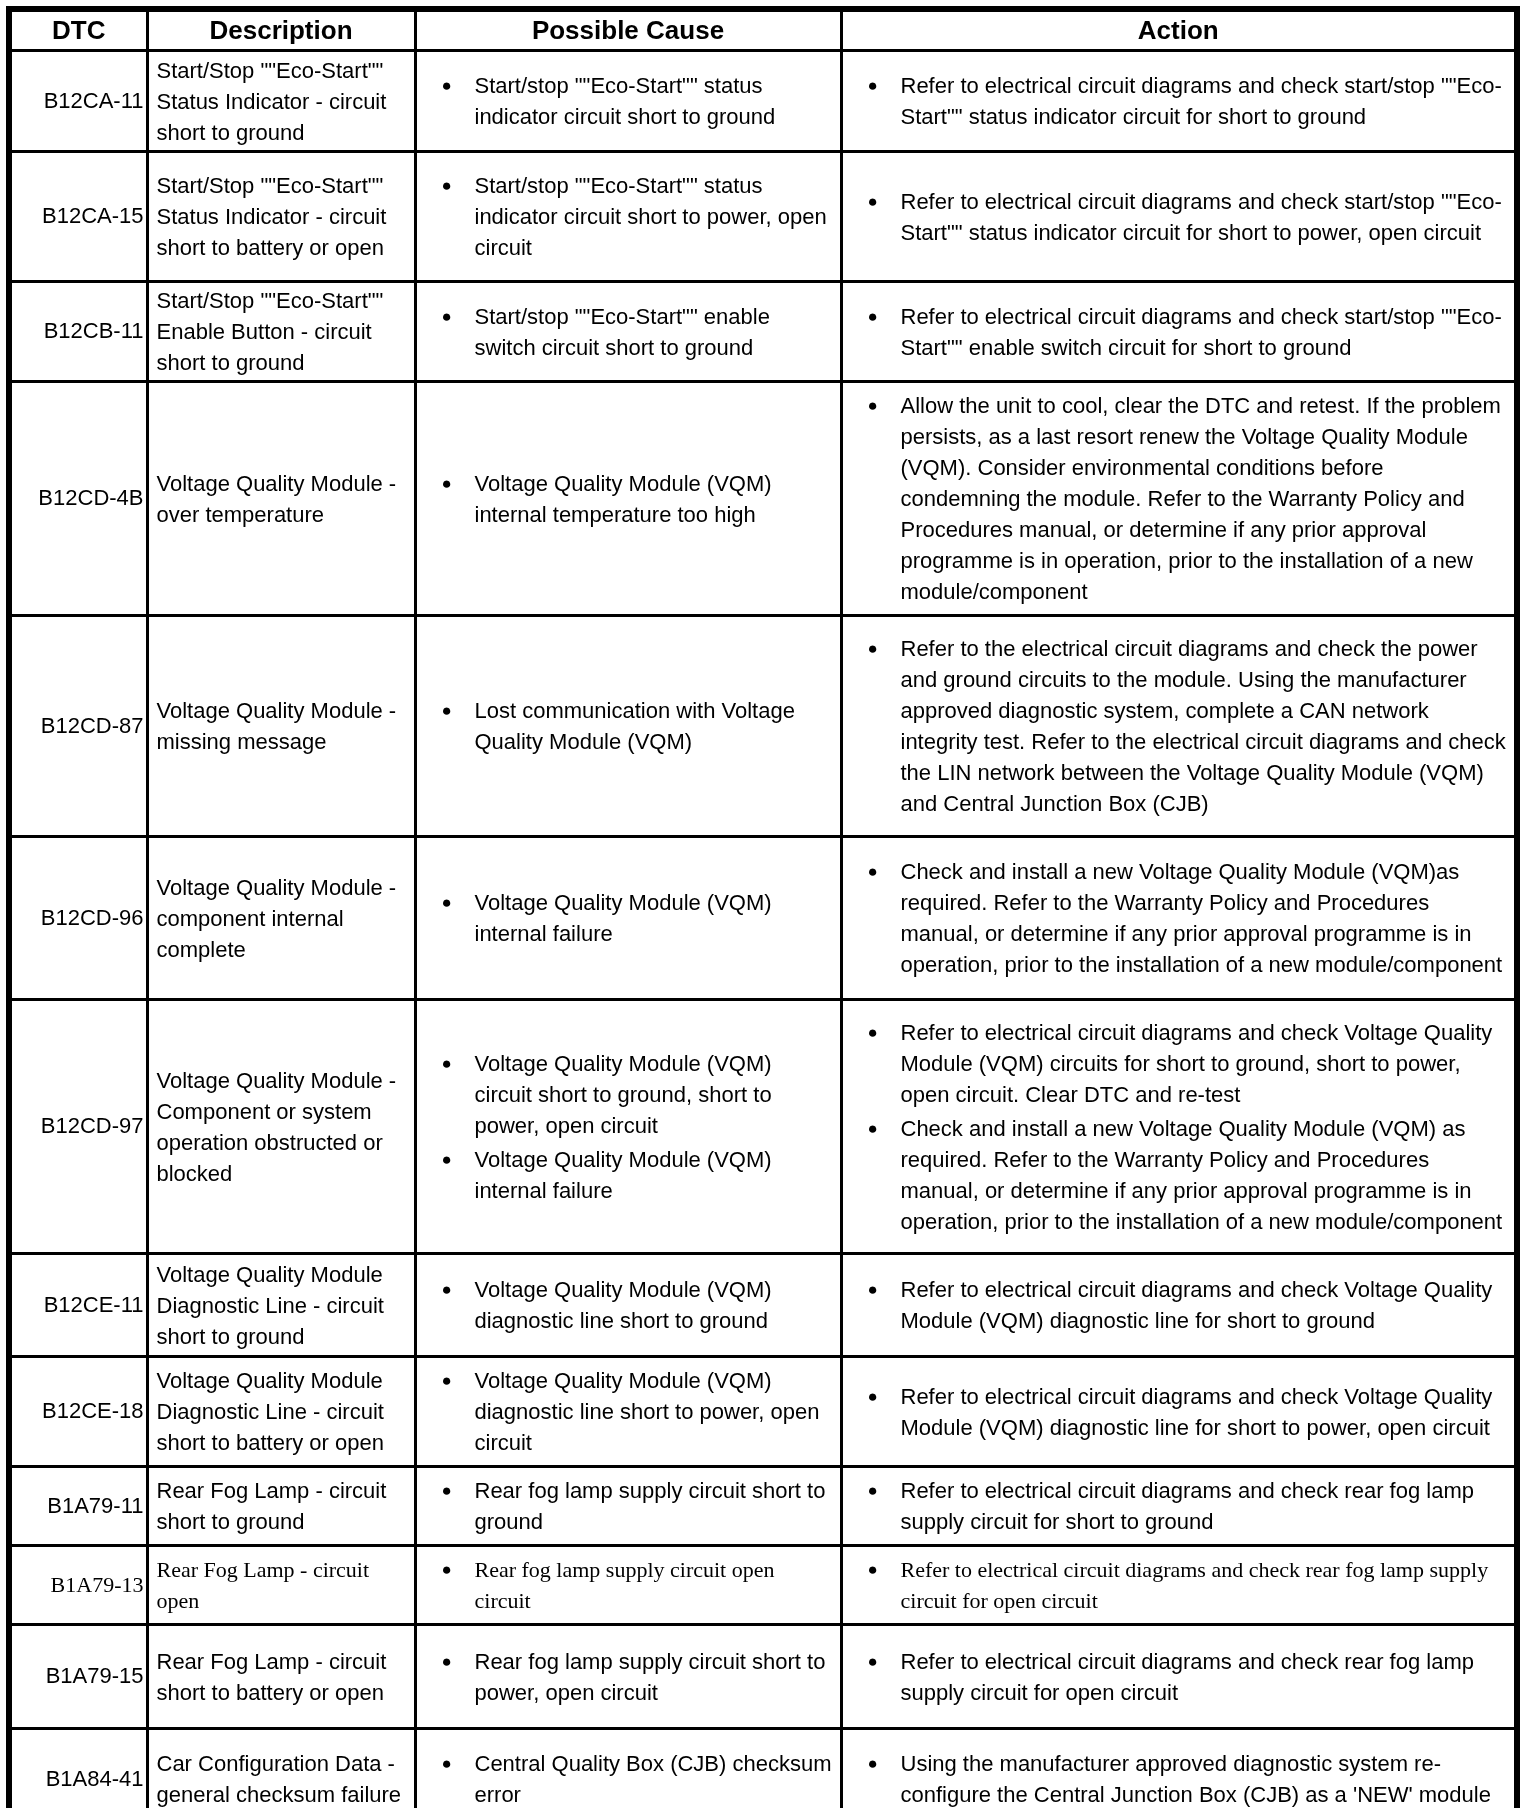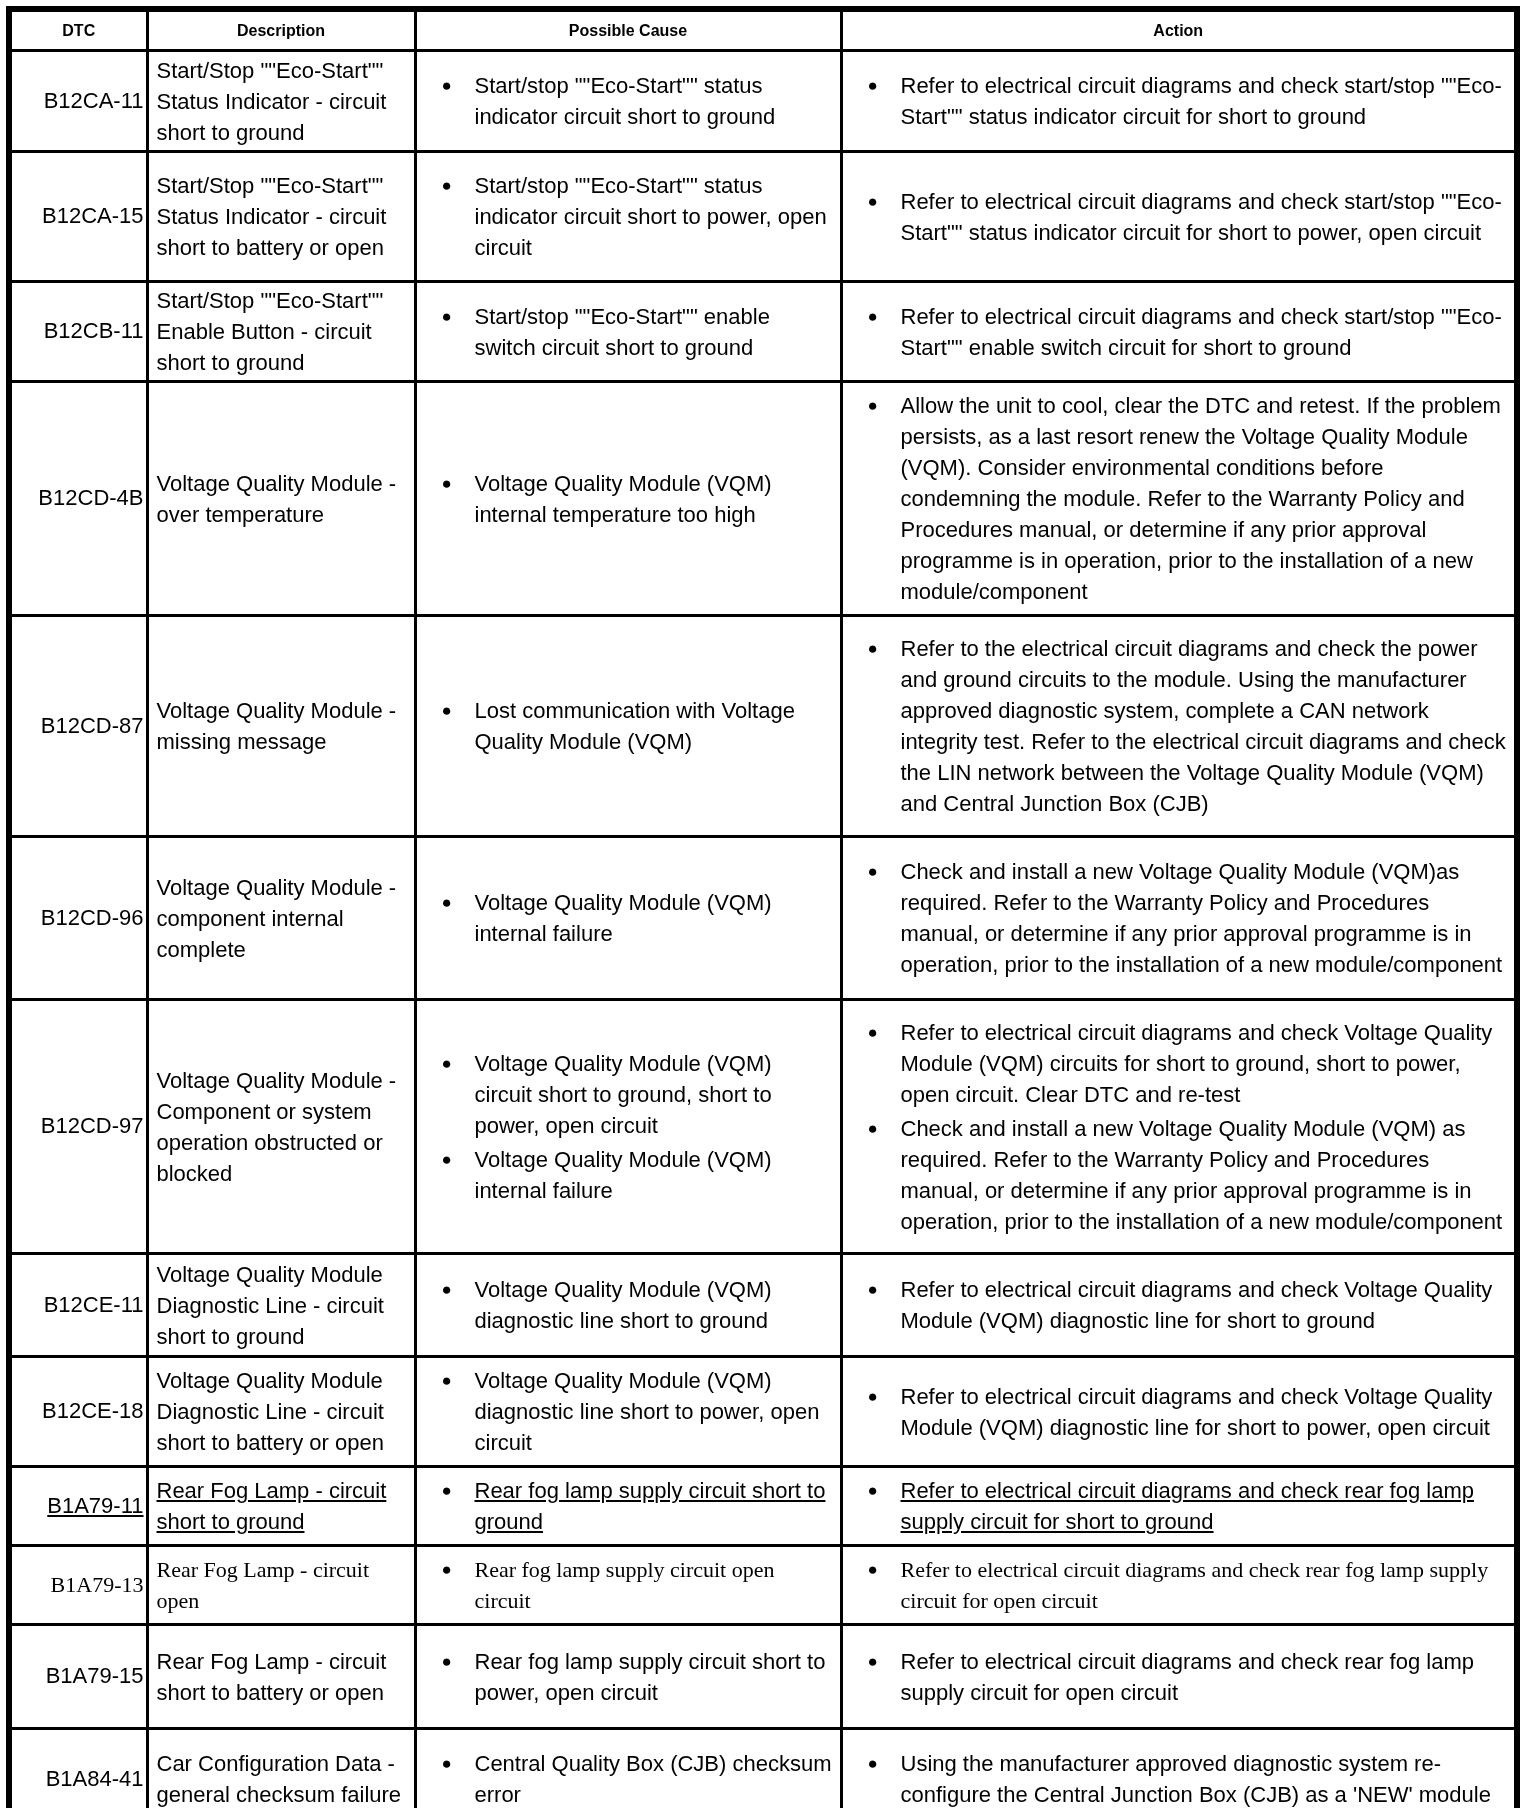--- a/index.html
+++ b/index.html
@@ -23,21 +23,21 @@
     line-height: 31px;
     color: #000;
   }
   th, td {
     border: 3px solid #000;
     vertical-align: middle;
     box-sizing: border-box;
     overflow: hidden;
   }
   th {
-    font-size: 16px;
+    font-size: 26px;
     font-weight: bold;
     text-align: center;
     padding: 3px 2px;
   }
   td.dtc {
     padding: 0 2px 2px 6px;
     text-align: right;
   }
   td.desc {
     padding: 2px 4px 2px 8px;
@@ -66,21 +66,21 @@
   tr.hdr  { height: 39px;  }
   tr.r1   { height: 101px; }
   tr.r2   { height: 130px; }
   tr.r3   { height: 100px; }
   tr.r4   { height: 223px; }
   tr.r5   { height: 221px; }
   tr.r6   { height: 163px; }
   tr.r7   { height: 254px; }
   tr.r8   { height: 103px; }
   tr.r9   { height: 102px; }
-  tr.r10  { height: 70px; text-decoration: underline;  }
+  tr.r10  { height: 70px;  }
   tr.r11  { height: 71px; font-family: Liberation Serif, serif;  }
   tr.r12  { height: 104px; }
   tr.r13  { height: 103px; }
 </style>
 </head>
 <body>
 
 <div class="page">
   <table class="dtc-table">
     <colgroup>

